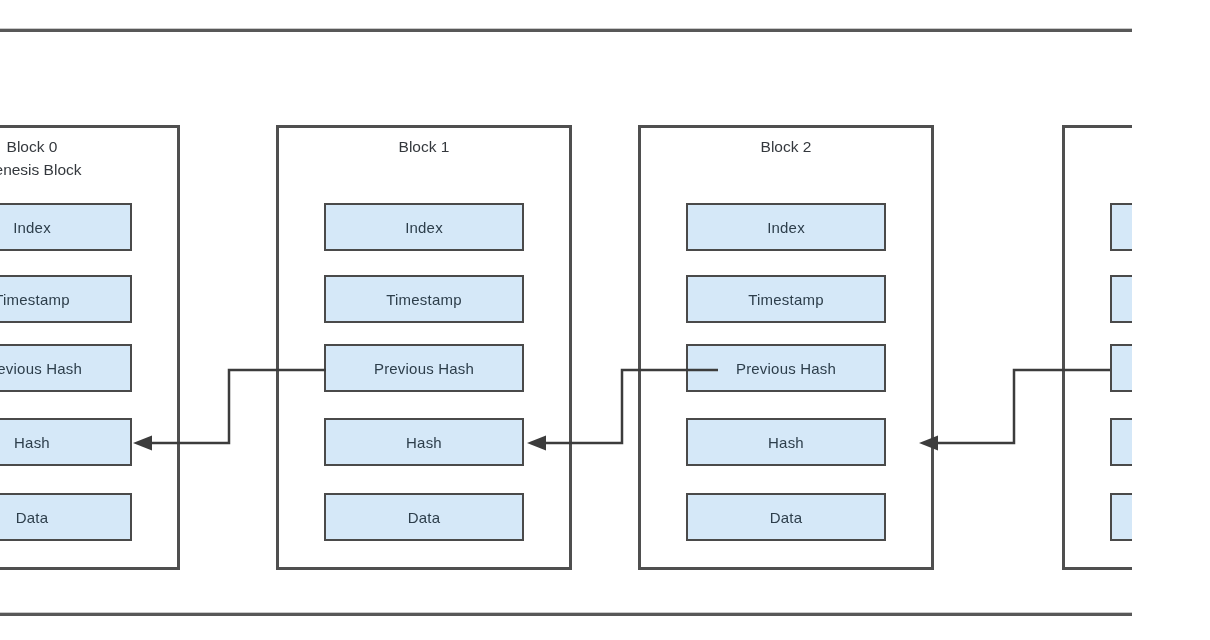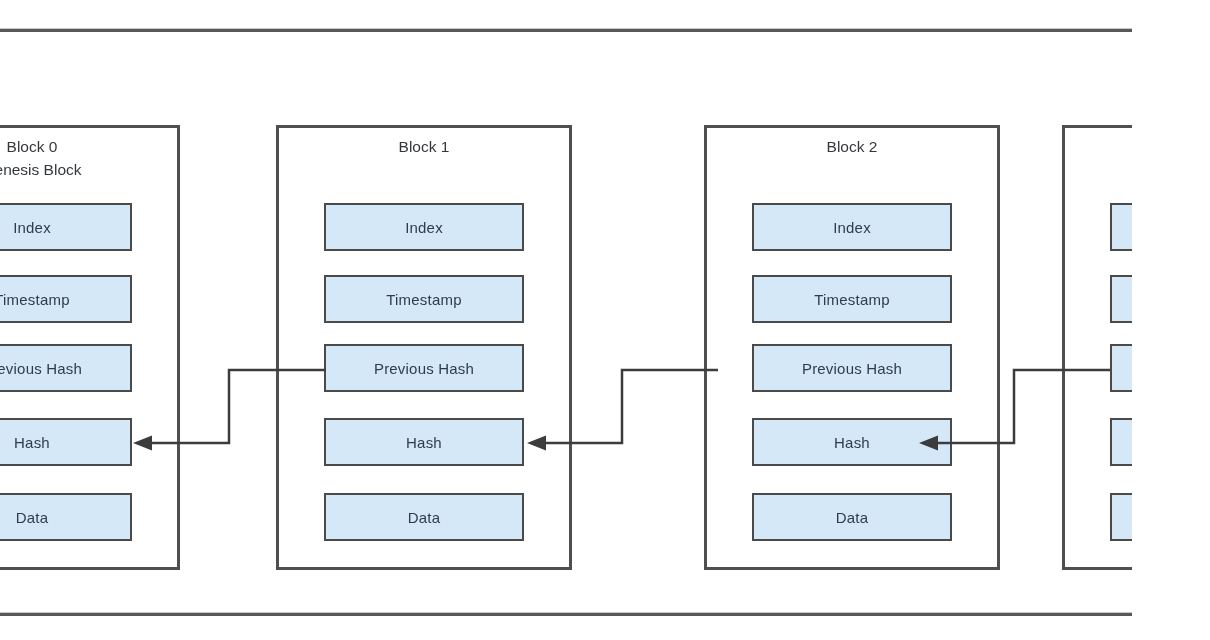--- a/index.html
+++ b/index.html
@@ -9,21 +9,21 @@
   }
   .frame-line{position:absolute;left:0;width:1210px;height:3px;background:#585858;}
   .frame-line.top{top:28px;border-top:1px solid #c9c9c9;}
   .frame-line.bottom{top:612px;border-top:1px solid #c9c9c9;}
   .block{
     position:absolute;top:125px;width:296px;height:445px;
     border:3px solid #4f4f4f;background:#ffffff;box-sizing:border-box;
   }
   .b0{left:-116px;}
   .b1{left:276px;}
-  .b2{left:704px;padding-left:44px;}
+  .b2{left:638px;padding-left:44px;}
   .b3{left:1062px;}
   .block-title{
     position:absolute;top:7px;left:0;width:100%;
     text-align:center;font-size:15.5px;line-height:23px;color:#34383d;
   }
   .field{
     position:absolute;left:45px;width:200px;height:48px;
     background:#d5e8f8;border:2px solid #4a4a4a;box-sizing:border-box;
     display:flex;align-items:center;justify-content:center;
     font-size:15px;color:#2d3e4b;letter-spacing:0.2px;

